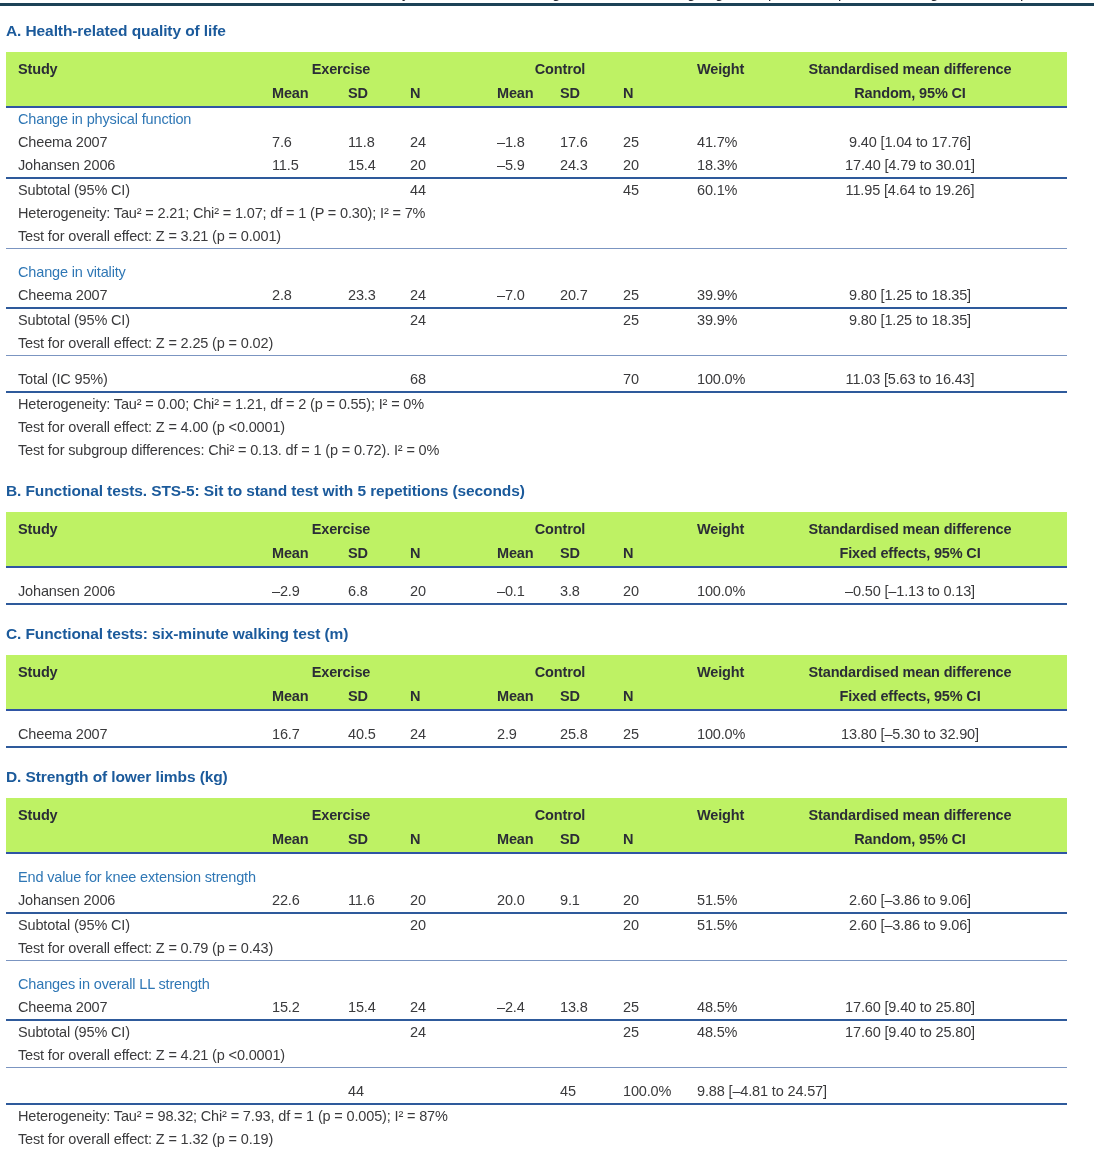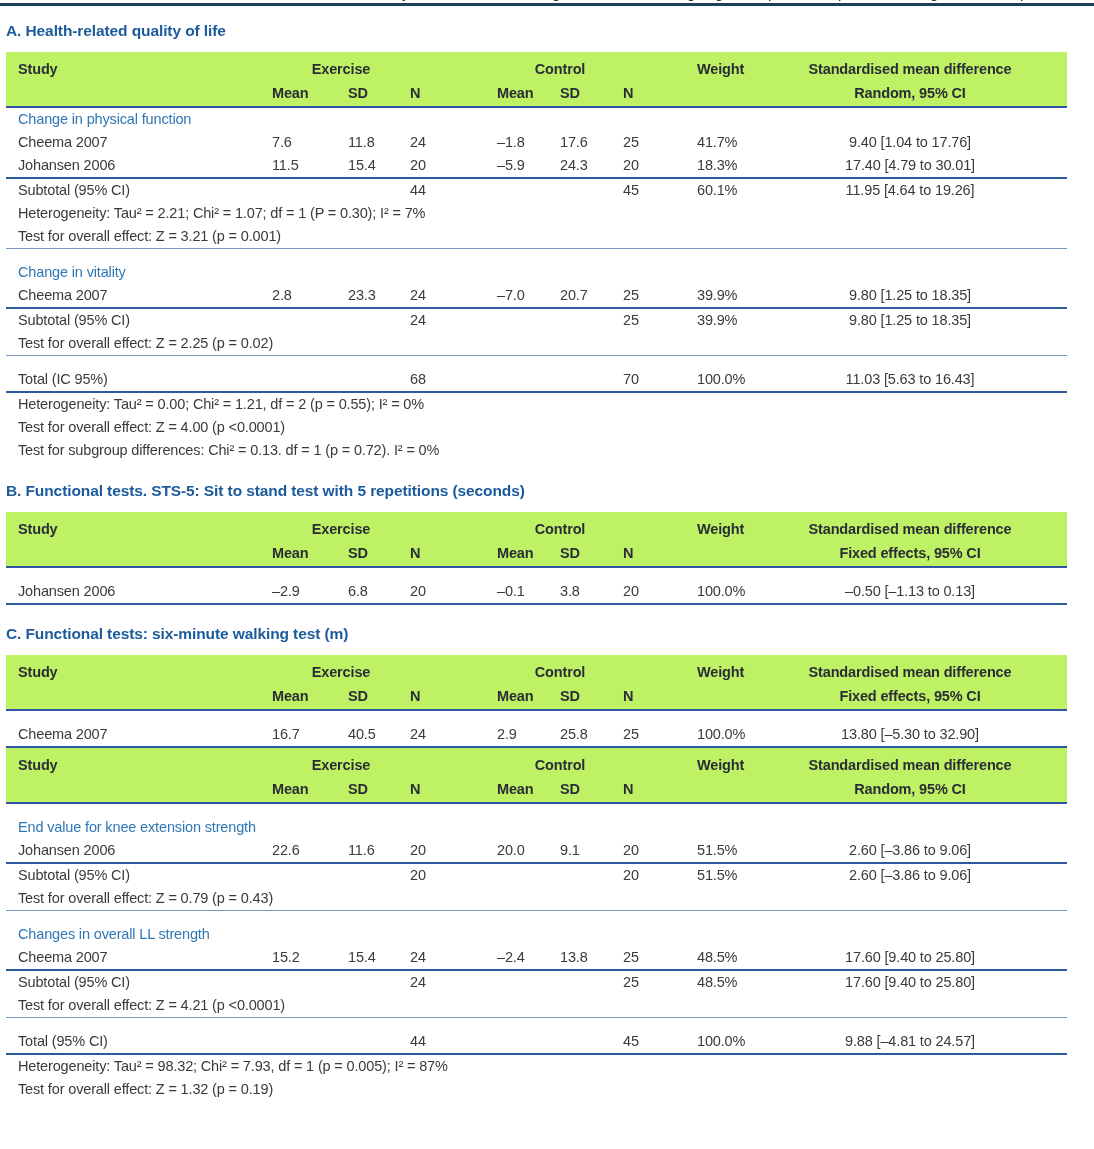--- a/index.html
+++ b/index.html
@@ -217,20 +217,21 @@
             <div>2.9</div>
             <div>25.8</div>
             <div>25</div>
             <div>100.0%</div>
             <div class="cell-smd">13.80 [–5.30 to 32.90]</div>
           </div>
           <div class="rule-heavy"></div>
         </div>
       </div>
       <div class="section">
+        <div class="section-title">D. Strength of lower limbs (kg)</div>
         <div class="table-wrap">
           <div class="band">
             <div class="hc cell-study" style="grid-area: 1 / 1;">Study</div>
             <div class="hc center" style="grid-area: 1 / 2 / auto / 4;">Exercise</div>
             <div class="hc center" style="grid-area: 1 / 5 / auto / 7;">Control</div>
             <div class="hc " style="grid-area: 1 / 8;">Weight</div>
             <div class="hc cell-smd" style="grid-area: 1 / 9;">Standardised mean difference</div>
             <div class="hc " style="grid-area: 2 / 2;">Mean</div>
             <div class="hc " style="grid-area: 2 / 3;">SD</div>
             <div class="hc " style="grid-area: 2 / 4;">N</div>
@@ -288,21 +289,20 @@
             <div></div>
             <div></div>
             <div>25</div>
             <div>48.5%</div>
             <div class="cell-smd">17.60 [9.40 to 25.80]</div>
           </div>
           <div class="fullrow">Test for overall effect: Z = 4.21 (p &lt;0.0001)</div>
           <div class="rule-light"></div>
           <div class="gap"></div>
           <div class="row">
-            <div class="cell-study">Total (95% CI)</div>
             <div></div>
             <div></div>
             <div>44</div>
             <div></div>
             <div></div>
             <div>45</div>
             <div>100.0%</div>
             <div class="cell-smd">9.88 [–4.81 to 24.57]</div>
           </div>
           <div class="rule-heavy"></div>

